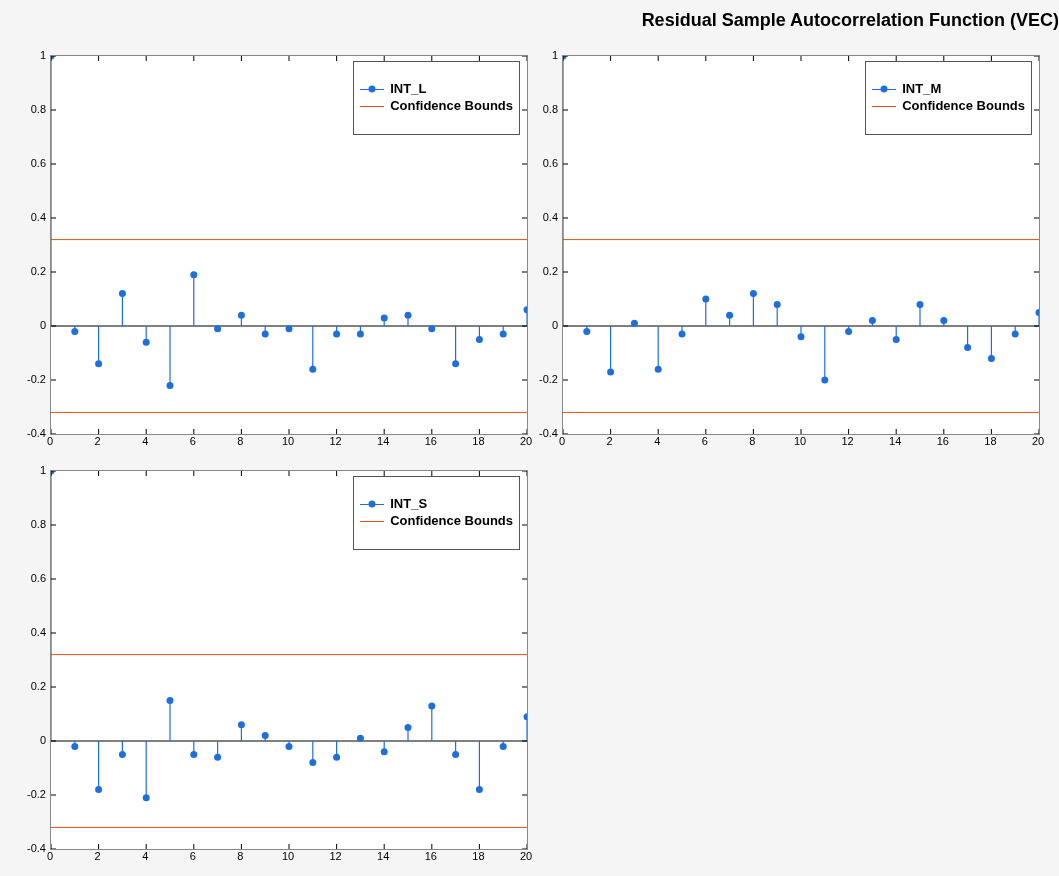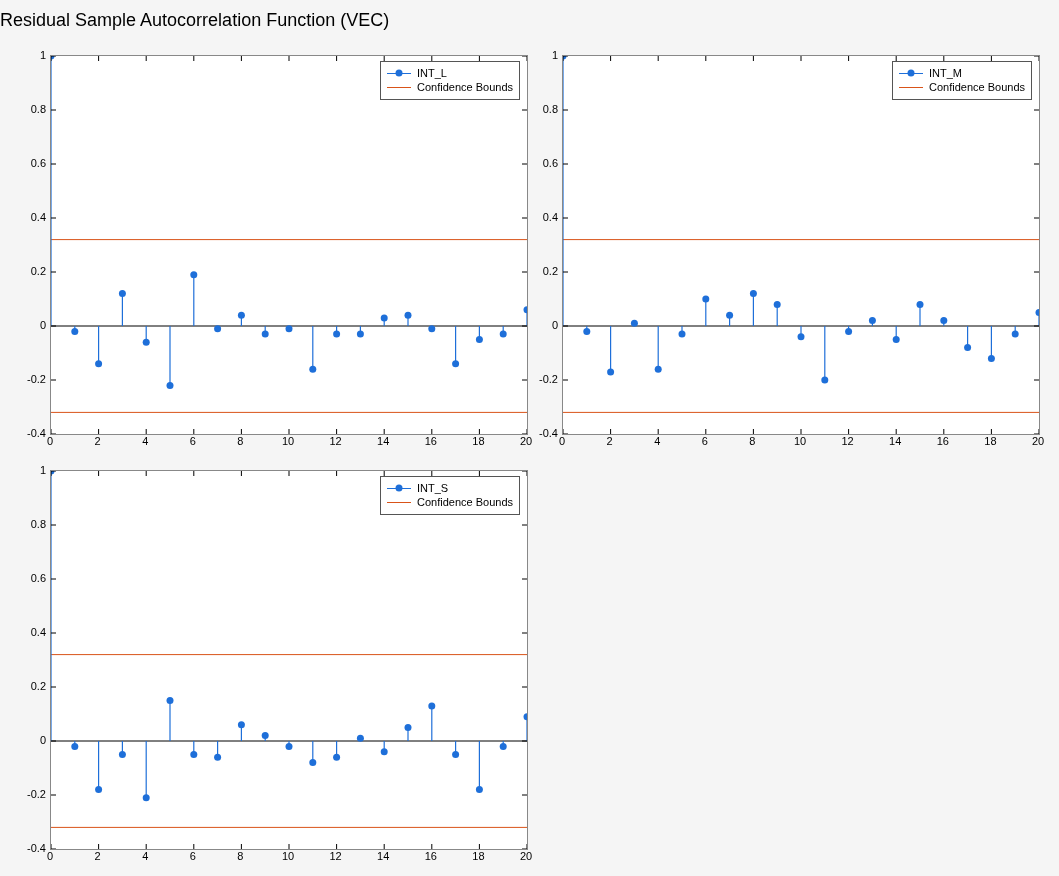--- a/index.html
+++ b/index.html
@@ -16,38 +16,39 @@
     width: 1059px;
     height: 876px;
     position: relative;
     background: #f5f5f5;
   }
   .main-title {
     position: absolute;
     top: 10px;
     left: 0;
     width: 100%;
-    text-align: left;
-    font-weight: normal;
+    text-align: right;
+    font-weight: bold;
     font-size: 18px;
     color: #000;
   }
   .subplot {
     position: absolute;
     background: #fff;
     border: 1px solid #888;
   }
   .subplot svg { display: block; }
   .legend-box {
     position: absolute;
     background: #fff;
     border: 1px solid #555;
-    font-size: 11px;
-    padding: 4px 6px;
+    font-size: 13px;
+    padding: 19px 6px;
     line-height: 1.3;
+    font-weight: bold;
   }
   .legend-row { display: flex; align-items: center; gap: 6px; }
   .legend-swatch {
     width: 24px;
     height: 12px;
     display: inline-flex;
     align-items: center;
     justify-content: center;
   }
   .swatch-line {

